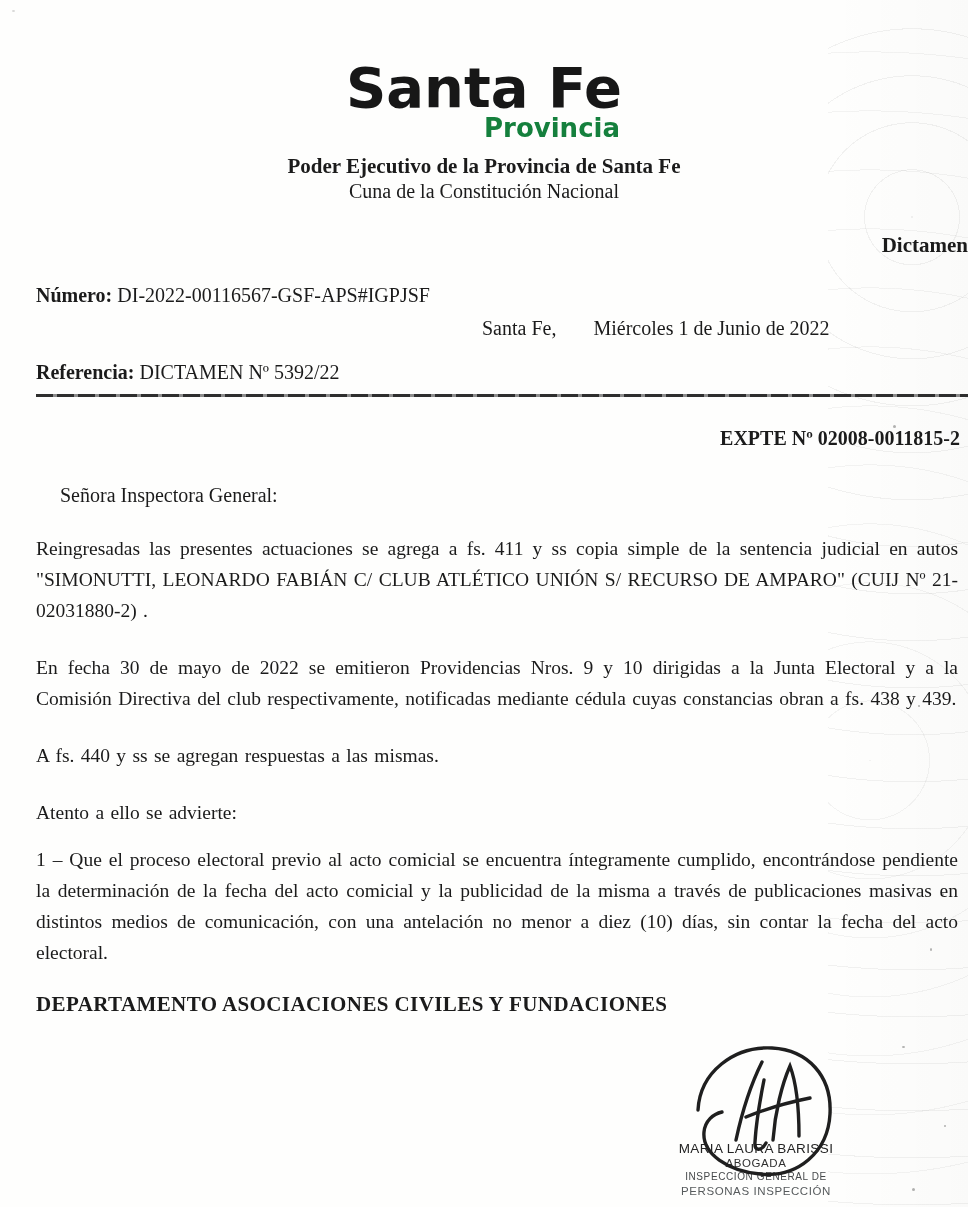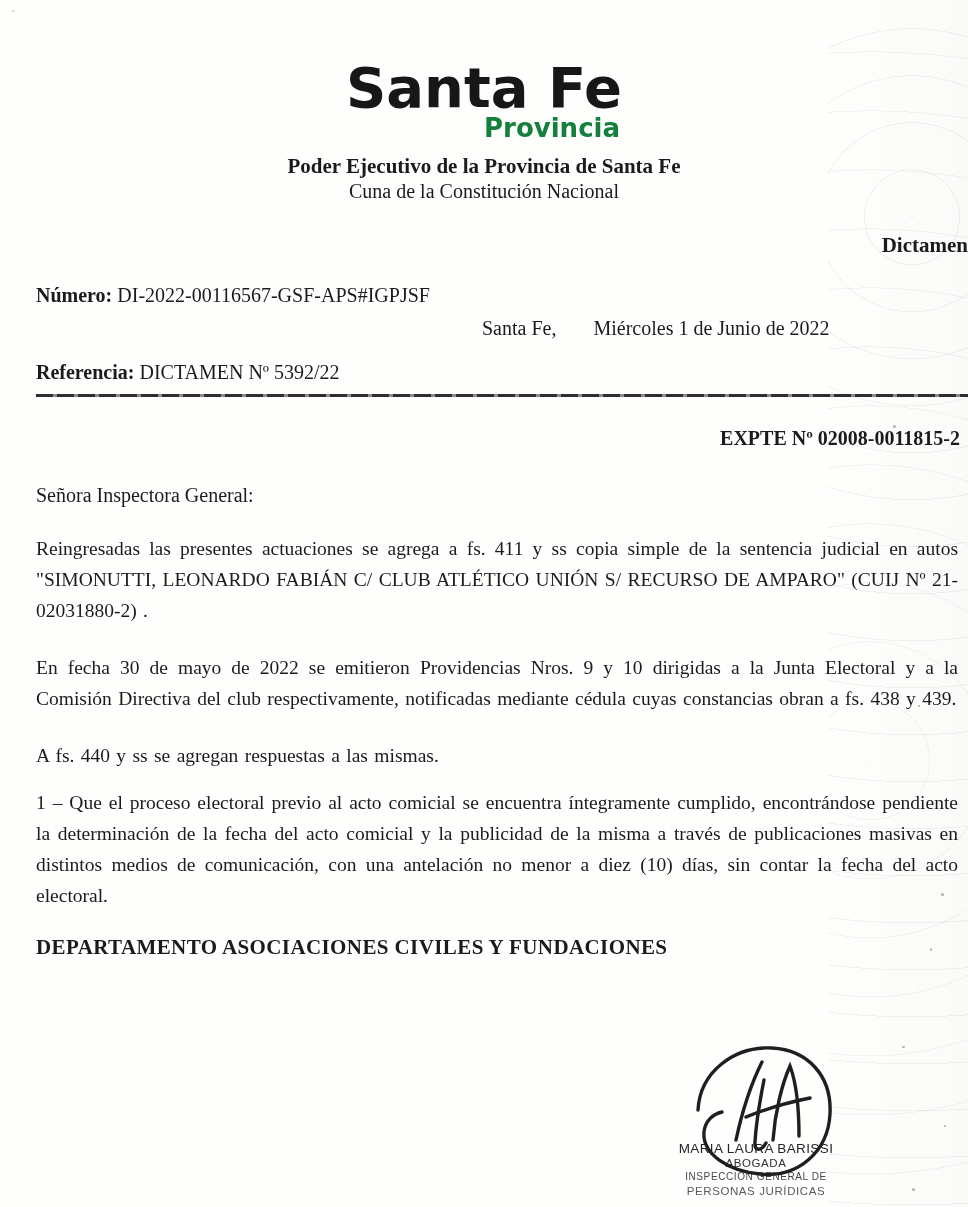--- a/index.html
+++ b/index.html
@@ -48,21 +48,21 @@
   .date-row{margin-top:10px;padding-left:446px;white-space:nowrap;}
   .date-value{margin-left:32px;}
   .ref-row{margin-top:21px;}
   .rule{
     margin:10px 0 0 36px;height:3px;
     background:repeating-linear-gradient(90deg,#2e2e2e 0 17px, rgba(46,46,46,.55) 17px 21px);
   }
   .expte-row{margin-top:30px;text-align:right;padding-right:8px;font-size:20px;font-weight:700;}
 
   
-  .salutation{margin-top:34px;padding-left:36px;font-size:20px;}
+  .salutation{margin-top:34px;padding-left:36px;font-size:20px;margin-left:24px;}
   .para{
     margin:26px 10px 0 36px;
     font-size:19.5px;line-height:31px;
     text-align:justify;word-spacing:1.5px;
   }
   .para.tight{margin-top:16px;}
   .dept-row{
     margin:24px 10px 0 36px;
     font-size:21px;font-weight:700;letter-spacing:.4px;white-space:nowrap;
   }
@@ -111,39 +111,40 @@
 
   <div class="rule"></div>
 
   <div class="expte-row">EXPTE Nº 02008-0011815-2</div>
 
   <div class="salutation">Señora Inspectora General:</div>
 
   <p class="para">Reingresadas las presentes actuaciones se agrega a fs. 411 y ss copia simple de la sentencia judicial en autos "SIMONUTTI, LEONARDO FABIÁN C/ CLUB ATLÉTICO UNIÓN S/ RECURSO DE AMPARO" (CUIJ Nº 21-02031880-2) .</p>
   <p class="para">En fecha 30 de mayo de 2022 se emitieron Providencias Nros. 9 y 10 dirigidas a la Junta Electoral y a la Comisión Directiva del club respectivamente, notificadas mediante cédula cuyas constancias obran a fs. 438 y 439.</p>
   <p class="para">A fs. 440 y ss se agregan respuestas a las mismas.</p>
+  <p class="para">Atento a ello se advierte:</p>
   <p class="para tight">1 – Que el proceso electoral previo al acto comicial se encuentra íntegramente cumplido, encontrándose pendiente la determinación de la fecha del acto comicial y la publicidad de la misma a través de publicaciones masivas en distintos medios de comunicación, con una antelación no menor a diez (10) días, sin contar la fecha del acto electoral.</p>
 
   <div class="dept-row">DEPARTAMENTO ASOCIACIONES CIVILES Y FUNDACIONES</div>
 
   <svg class="sig-svg" viewBox="0 0 168 150">
     <g fill="none" stroke="#1f1f1f" stroke-width="3.4" stroke-linecap="round">
       <path d="M 22 72 C 24 34, 58 8, 96 10 C 132 12, 156 38, 154 76 C 152 114, 122 140, 84 136 C 52 133, 26 116, 28 94 C 29 83, 37 76, 46 74"></path>
       <path d="M 60 102 C 66 74, 75 46, 86 24"></path>
       <path d="M 88 42 C 84 62, 80 86, 79 104 C 78 113, 85 114, 90 105"></path>
       <path d="M 97 102 C 99 74, 106 46, 114 28 C 120 44, 123 72, 123 98"></path>
       <path d="M 70 79 C 92 70, 114 64, 134 60"></path>
     </g>
   </svg>
 
   <div class="sig-block">
     <div class="sig-name">MARIA LAURA BARISSI</div>
     <div class="sig-title">ABOGADA</div>
     <div class="sig-org1">INSPECCIÓN GENERAL DE</div>
-    <div class="sig-org2">PERSONAS JURÍDICAS</div>
+    <div class="sig-org2">PERSONAS INSPECCIÓN</div>
   </div>
 
   <div class="speck" style="left:893px;top:425px;width:3px;height:3px;"></div>
   <div class="speck" style="left:918px;top:705px;width:2px;height:2px;"></div>
   <div class="speck" style="left:941px;top:893px;width:3px;height:3px;"></div>
   <div class="speck" style="left:930px;top:948px;width:2px;height:3px;"></div>
   <div class="speck" style="left:902px;top:1046px;width:3px;height:2px;"></div>
   <div class="speck" style="left:944px;top:1125px;width:2px;height:2px;"></div>
   <div class="speck" style="left:912px;top:1188px;width:3px;height:3px;"></div>
   <div class="speck" style="left:12px;top:10px;width:3px;height:2px;opacity:.5;"></div>

